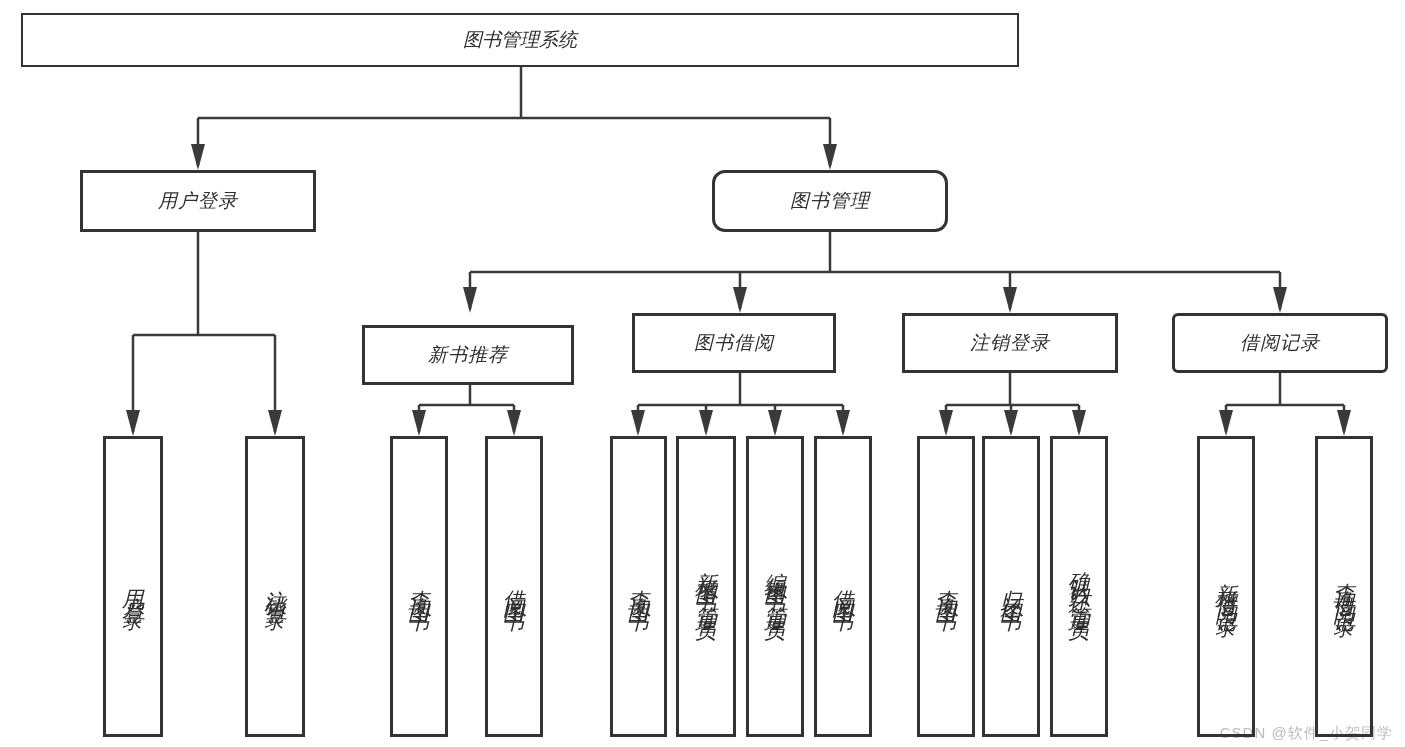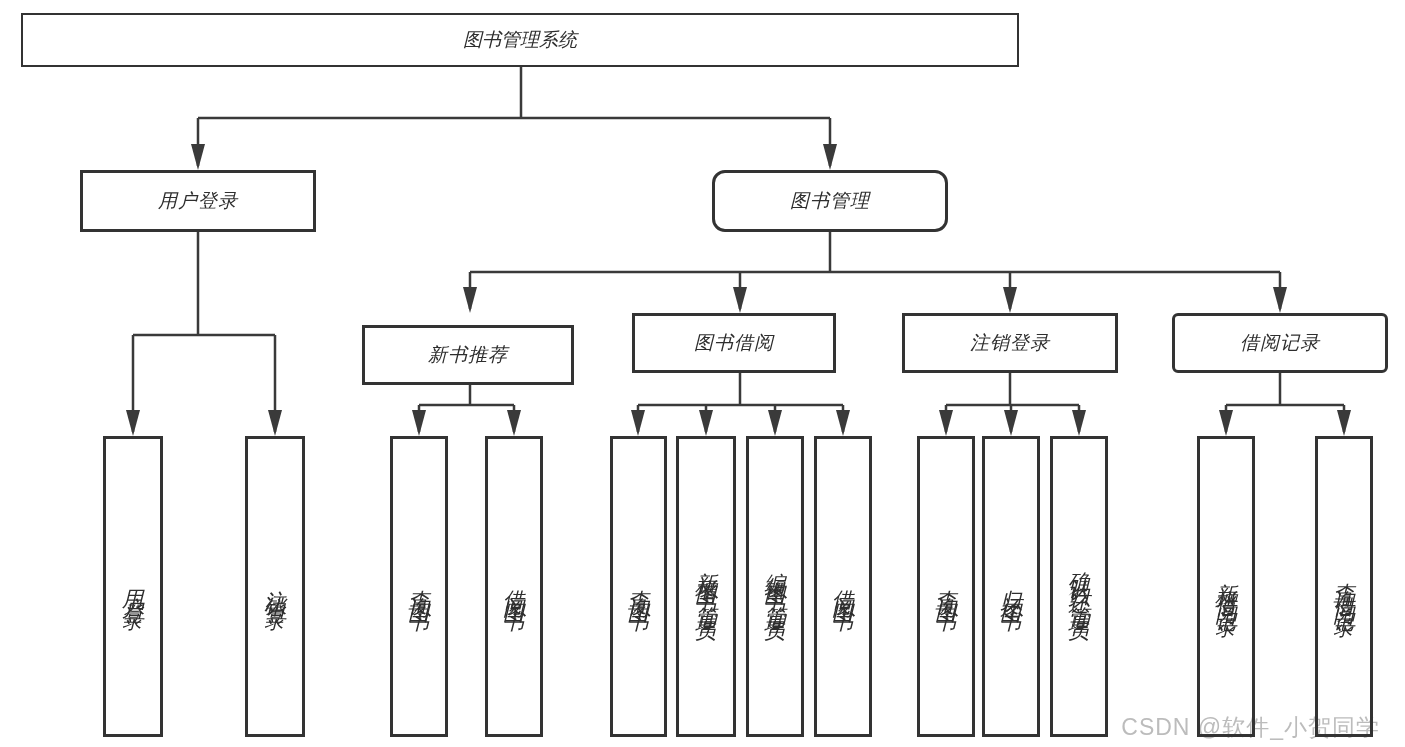--- a/index.html
+++ b/index.html
@@ -39,23 +39,23 @@
   .box.leaf   { font-size: 21px; }
   .leaf .v-label {
     writing-mode: vertical-lr;
     text-orientation: mixed;
     letter-spacing: 7px;
     line-height: 1;
     white-space: nowrap;
   }
   .watermark {
     position: absolute;
-    right: 25px;
+    right: 12px;
     bottom: 4px;
-    font-size: 23px;
+    font-size: 15px;
     color: #bcbcbc;
     letter-spacing: 1px;
     z-index: 10;
     mix-blend-mode: darken;
     white-space: nowrap;
     margin-top: 45px;
   }
 </style>
 </head>
 <body>

